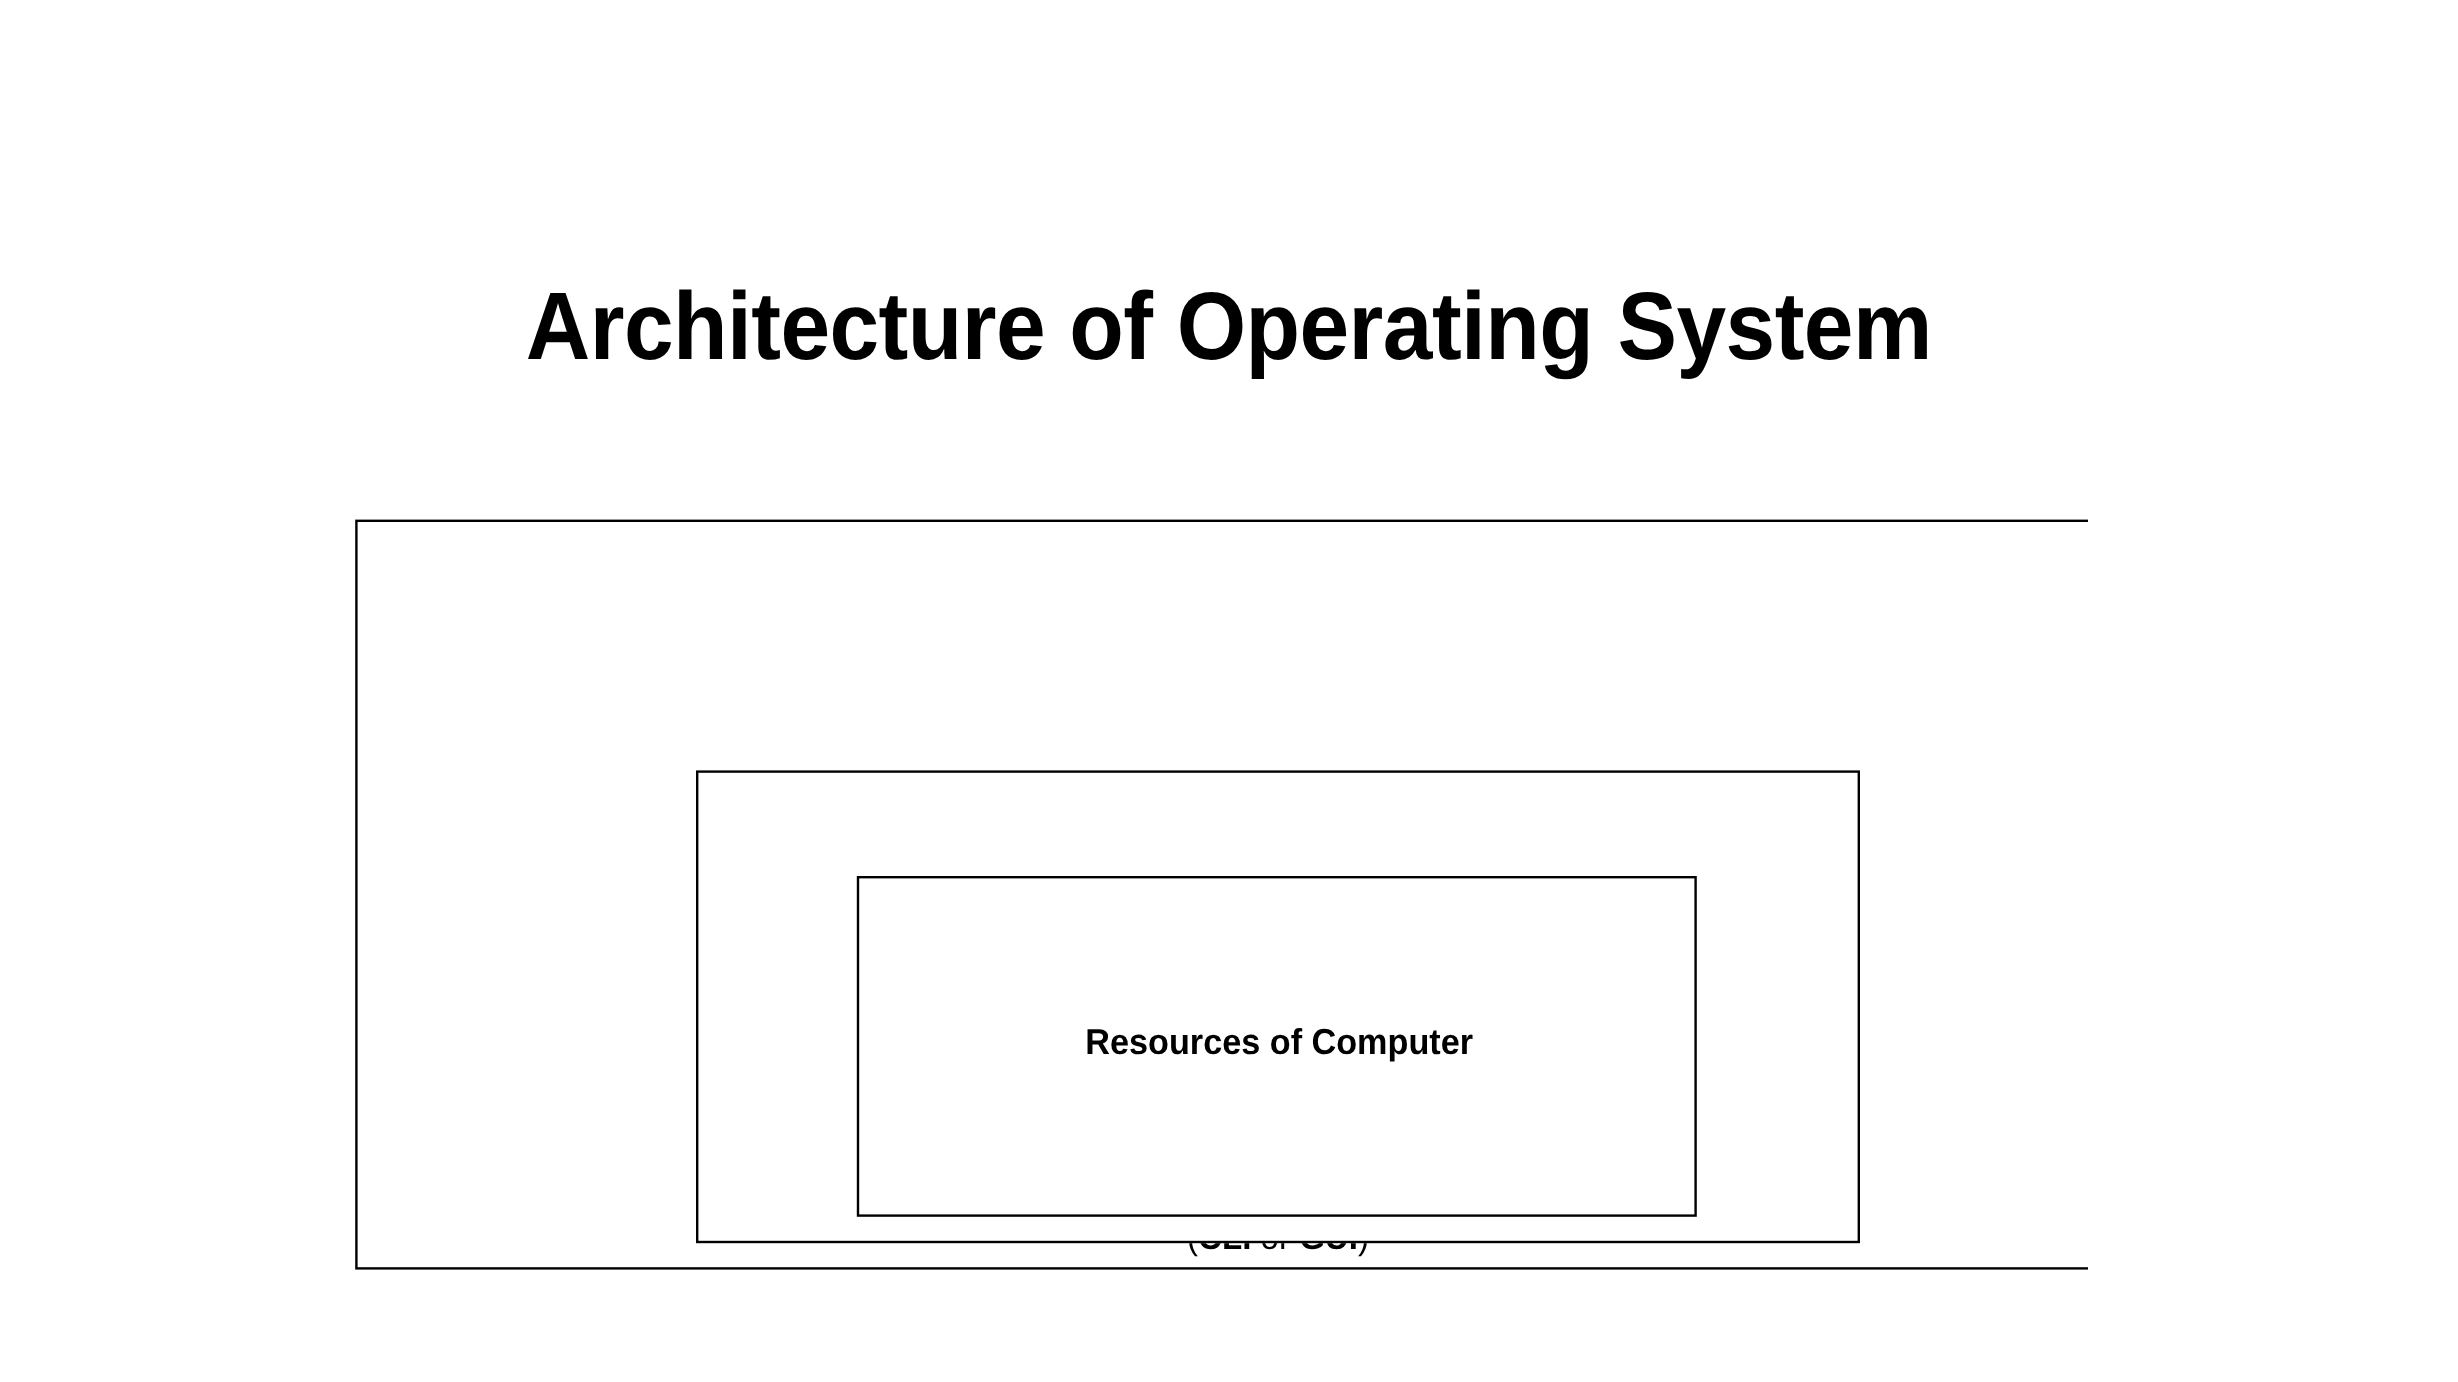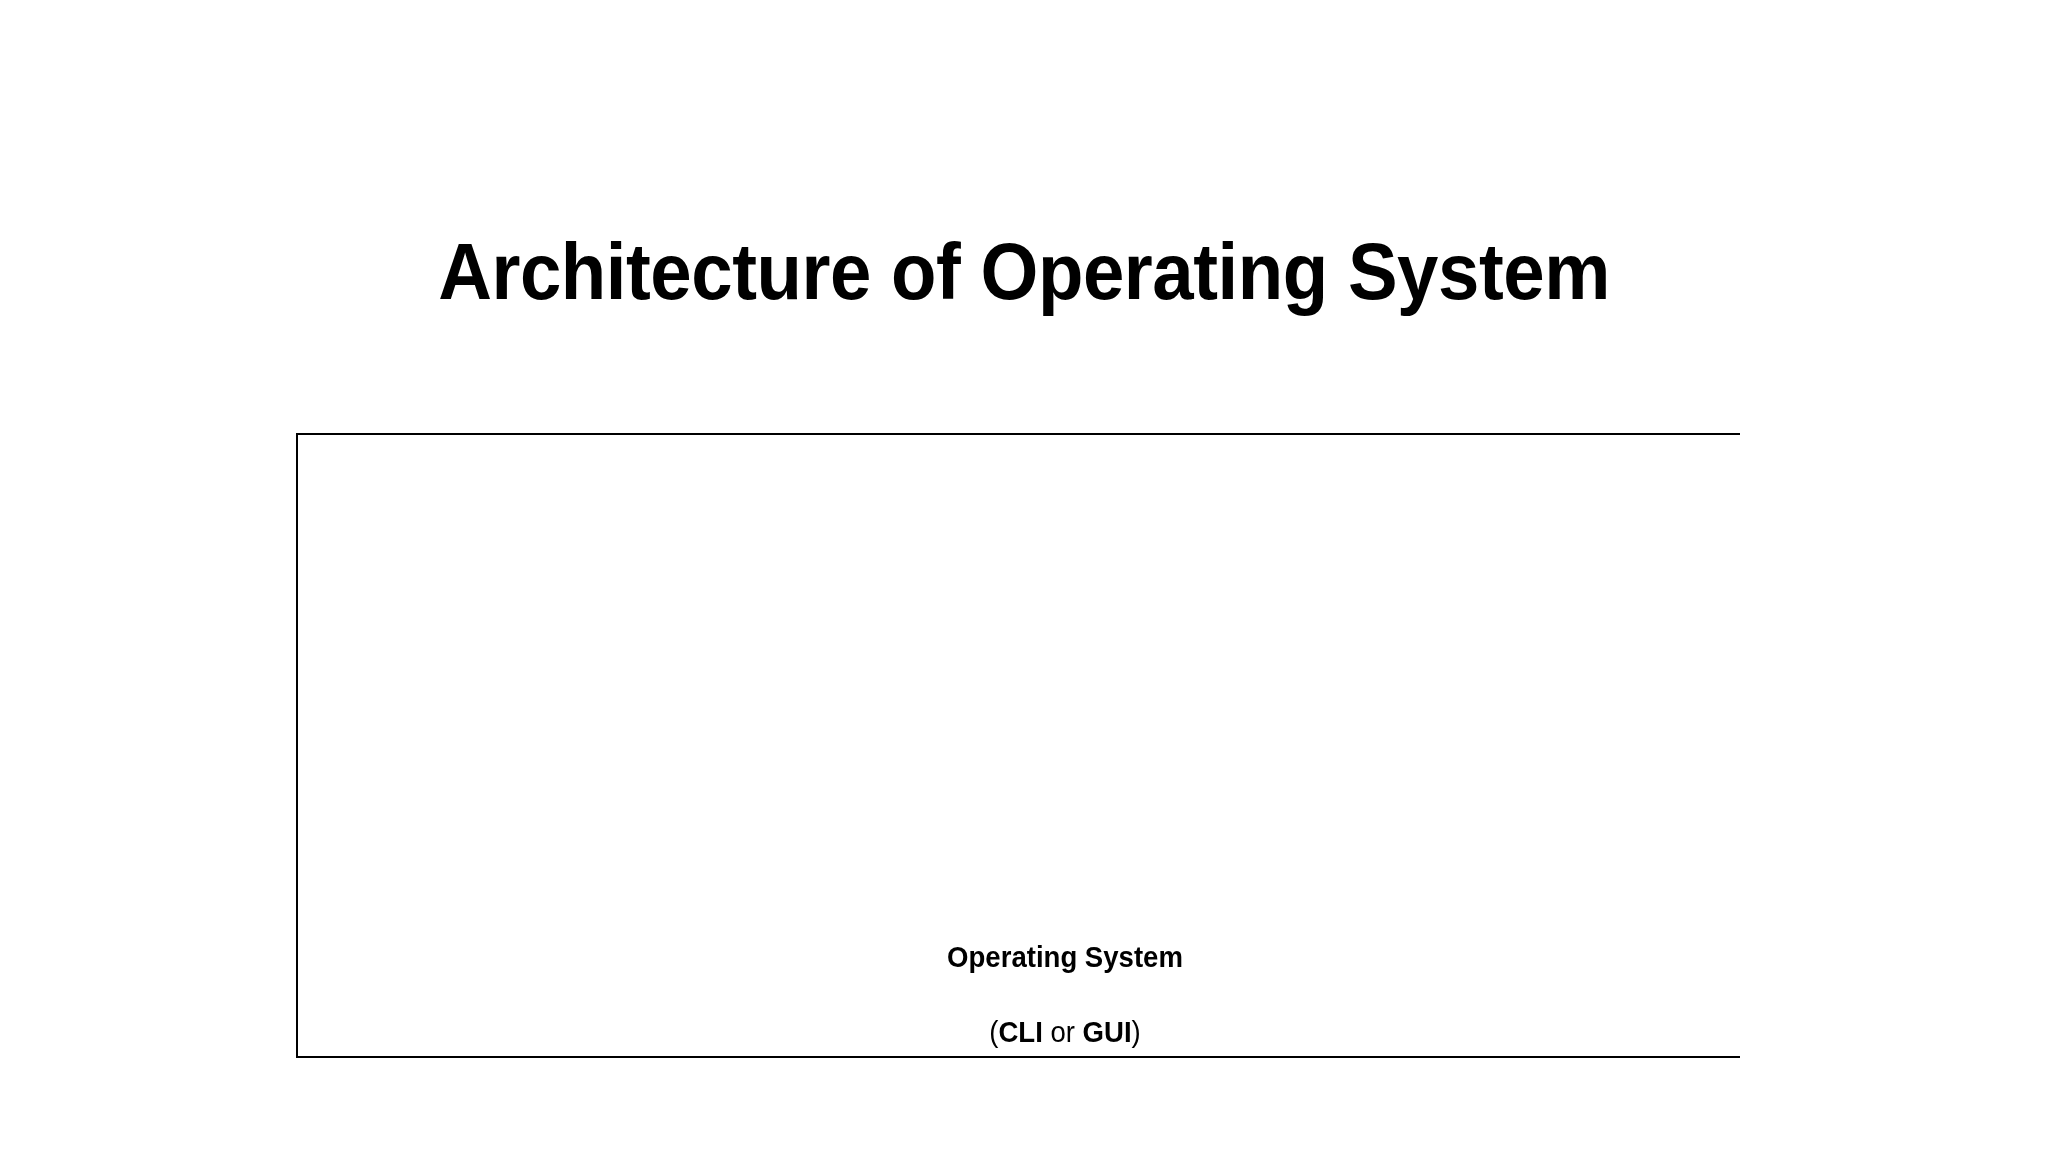--- a/index.html
+++ b/index.html
@@ -119,15 +119,22 @@
 <div class="slide">
 
   <h1 class="slide-title">Architecture of Operating System</h1>
 
   <div class="box box-os">
 
     <div class="label label-os">Operating System</div>
 
     <div class="label label-mode"><span>(</span><span class="strong">CLI</span><span> or </span><span class="strong">GUI</span><span>)</span></div>
 
+    <div class="box box-kernel">
+
+      <div class="box box-resources">
+        <div class="label label-resources">Resources of Computer</div>
+      </div>
+
+    </div>
   </div>
 
 </div>
 
 </body></html>

